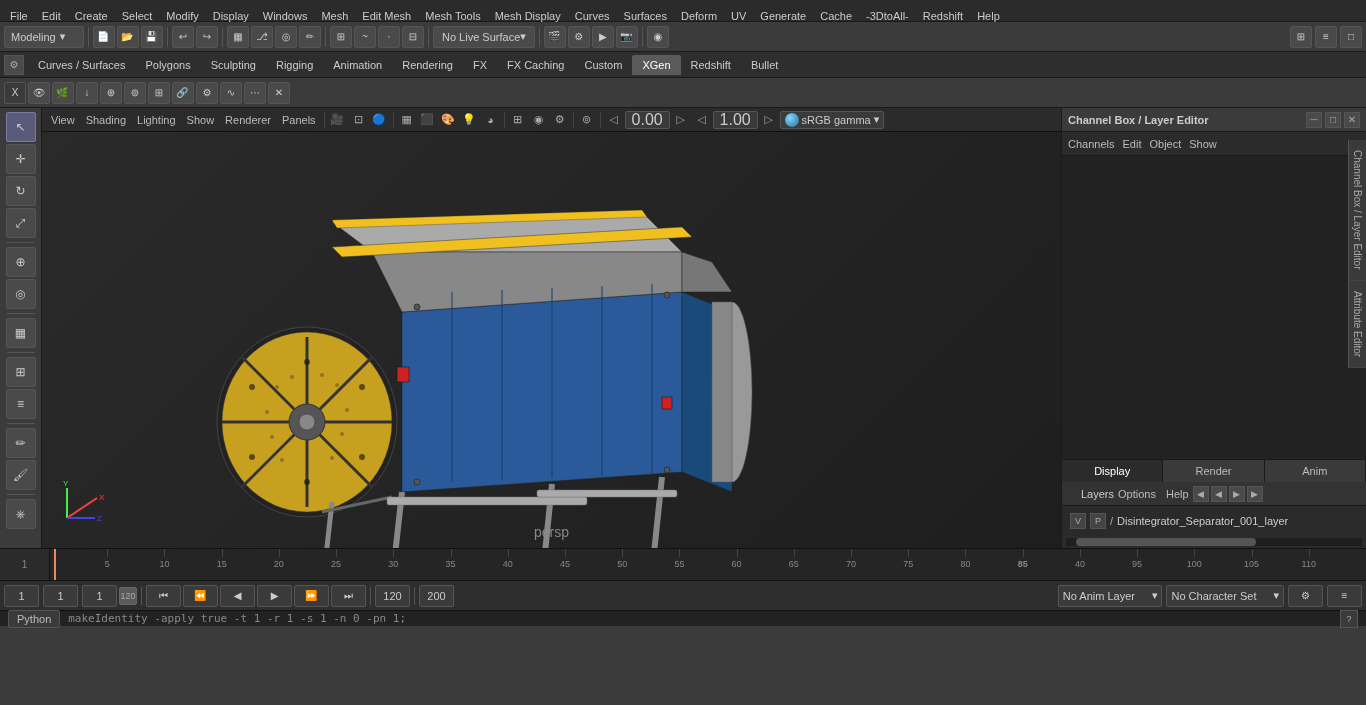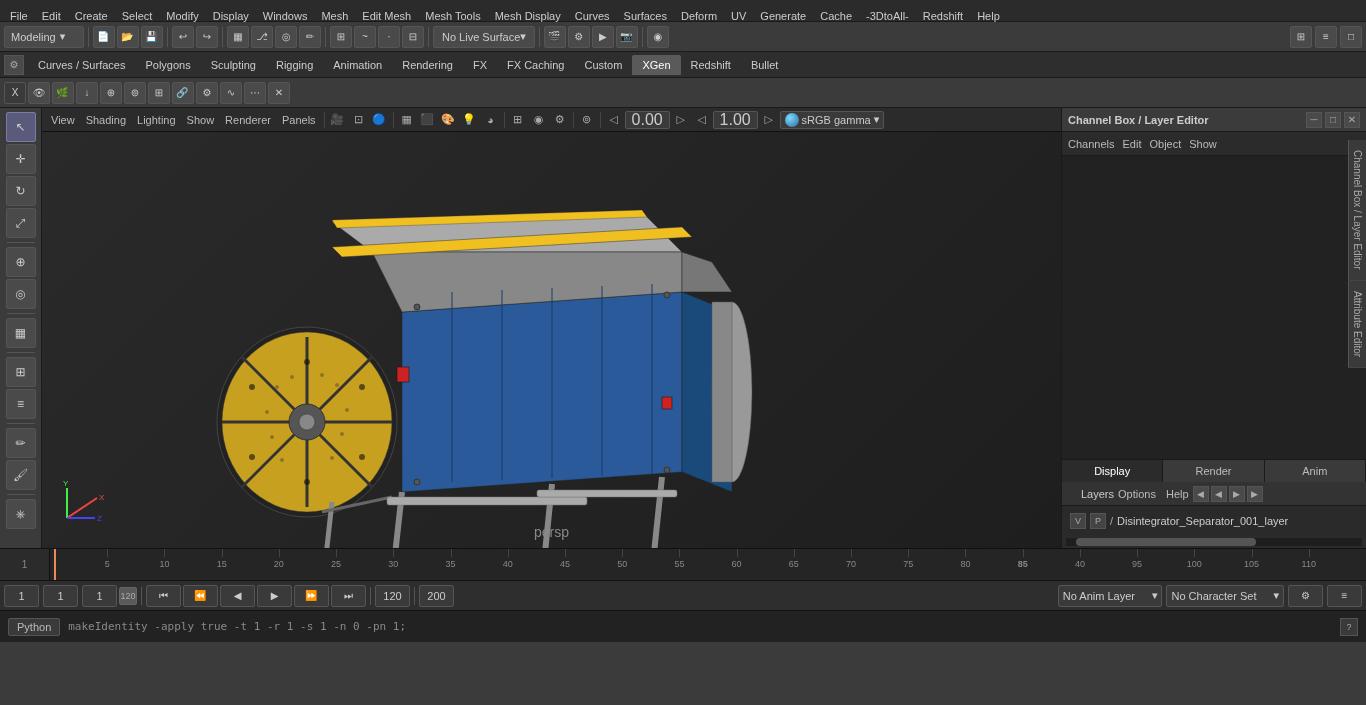--- a/index.html
+++ b/index.html
@@ -451,21 +451,21 @@
       align-items: center;
       gap: 17px;
       cursor: pointer;
     }
     .bottom-separator {
       width: 1px;
       height: 18px;
       background: #555;
     }
     #status-bar {
-      height: 32px;
+      height: 16px;
       background: #222;
       display: flex;
       align-items: center;
       padding: 0 8px;
       border-top: 1px solid #111;
     }
     #status-python {
       background: #3a3a3a;
       border: 1px solid #555;
       border-radius: 2px;

